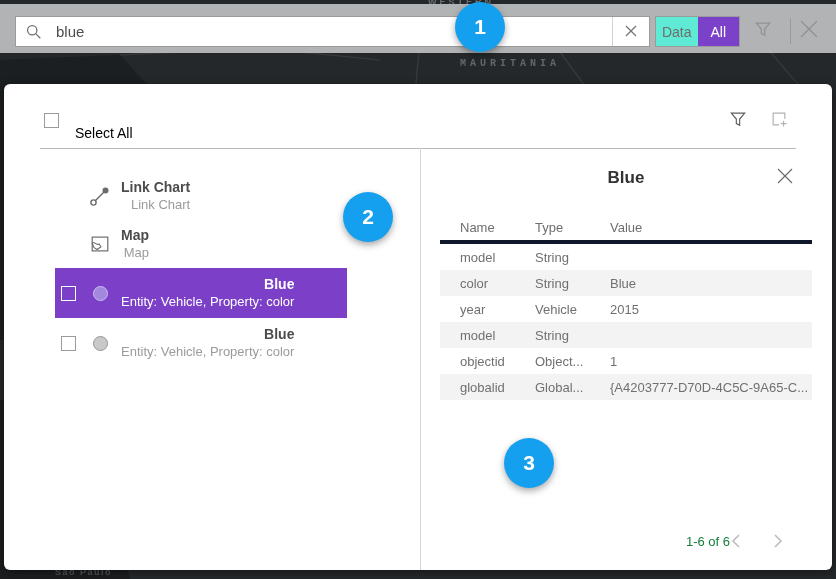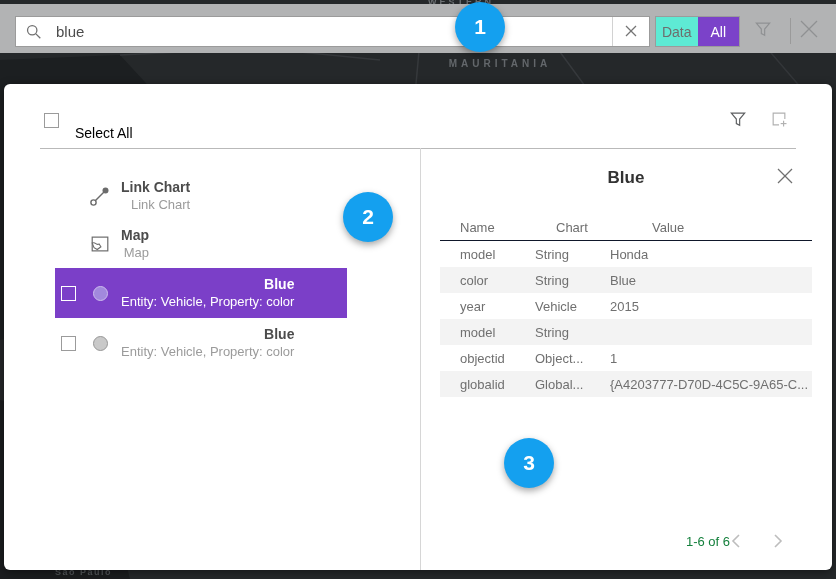--- a/index.html
+++ b/index.html
@@ -4,21 +4,21 @@
 <style>
   html,body{margin:0;padding:0;background:#444;}
   .canvas{position:relative;width:836px;height:579px;overflow:hidden;
           font-family:"Liberation Sans",sans-serif;background:#25282a;}
   .abs{position:absolute;}
 
   
   .map-bg{left:0;top:0;width:836px;height:579px;z-index:0;}
   .map-label{color:#63676b;font-weight:bold;letter-spacing:4px;font-size:10px;z-index:1;}
   .map-label-top{left:428px;top:-3px;font-size:9px;letter-spacing:3px;color:#6b6f72;}
-  .map-label-center{left:440px;top:58px;width:120px;text-align:center;}
+  .map-label-center{left:440px;top:58px;width:120px;text-align:right;font-family:Liberation Mono, monospace;}
   .map-label-bottom{left:55px;top:567px;font-size:9px;letter-spacing:1.5px;color:#53575a;font-weight:bold;}
 
   
   .topbar{left:0;top:4px;width:836px;height:49px;background:#b2b3b4;z-index:3;}
   .search-box{left:15px;top:12px;width:635px;height:31px;background:#fff;border:1px solid #9b9b9b;
               box-sizing:border-box;display:flex;align-items:center;}
   .search-box input{flex:1;border:none;outline:none;font-family:"Liberation Sans",sans-serif;
                     font-size:15px;color:#4c4c4c;background:transparent;padding:0 6px;}
   .search-icon-wrap{width:34px;display:flex;justify-content:center;align-items:center;}
   .clear-btn{width:36px;height:100%;border-left:1px solid #d2d2d2;display:flex;align-items:center;
@@ -65,21 +65,21 @@
   .rrow.sel .chk{border-color:#fff;}
   .dot{width:15px;height:15px;border-radius:50%;box-sizing:border-box;}
   .dot.purple{background:#a289dd;border:1px solid #cdbcee;}
   .dot.gray{background:#c9c9c9;border:1px solid #979797;}
 
   
   .d-title{left:416px;top:84px;width:412px;text-align:center;font-size:17px;font-weight:bold;color:#333;}
   .d-close{left:770px;top:84px;width:22px;height:20px;}
   .dtable{left:436px;top:130px;width:372px;font-size:13px;color:#707070;}
   .trow{display:flex;height:26px;align-items:center;}
-  .trow.head{border-bottom:1px solid #0f172a;color:#6e6e6e;gap:21px;}
+  .trow.head{border-bottom:4px solid #0f172a;color:#6e6e6e;}
   .trow.alt{background:#f3f3f3;}
   .tc1{width:75px;padding-left:20px;}
   .tc2{width:75px;}
   .tc3{flex:1;white-space:nowrap;overflow:hidden;padding-right:4px;}
   .pag-label{left:626px;top:450px;width:100px;text-align:right;font-size:13px;color:#15803d;}
   .pag-prev{left:720px;top:448px;width:24px;height:22px;}
   .pag-next{left:762px;top:448px;width:24px;height:22px;}
 </style>
 </head>
 <body>
@@ -229,27 +229,26 @@
         <svg width="16" height="16" viewBox="0 0 16 16">
             <line x1="1" y1="1" x2="15" y2="15" stroke="#707070" stroke-width="1.2"></line>
             <line x1="15" y1="1" x2="1" y2="15" stroke="#707070" stroke-width="1.2"></line>
           </svg>
       </span>
     </div>
 
     <div class="abs dtable">
       <div class="trow head">
         <span class="tc1">Name</span>
-        <span class="tc2">Chart</span>
+        <span class="tc2">Type</span>
         <span class="tc3">Value</span>
       </div>
       <div class="trow">
         <span class="tc1">model</span>
         <span class="tc2">String</span>
-        <span class="tc3">Honda</span>
       </div>
       <div class="trow alt">
         <span class="tc1">color</span>
         <span class="tc2">String</span>
         <span class="tc3">Blue</span>
       </div>
       <div class="trow">
         <span class="tc1">year</span>
         <span class="tc2">Vehicle</span>
         <span class="tc3">2015</span>

